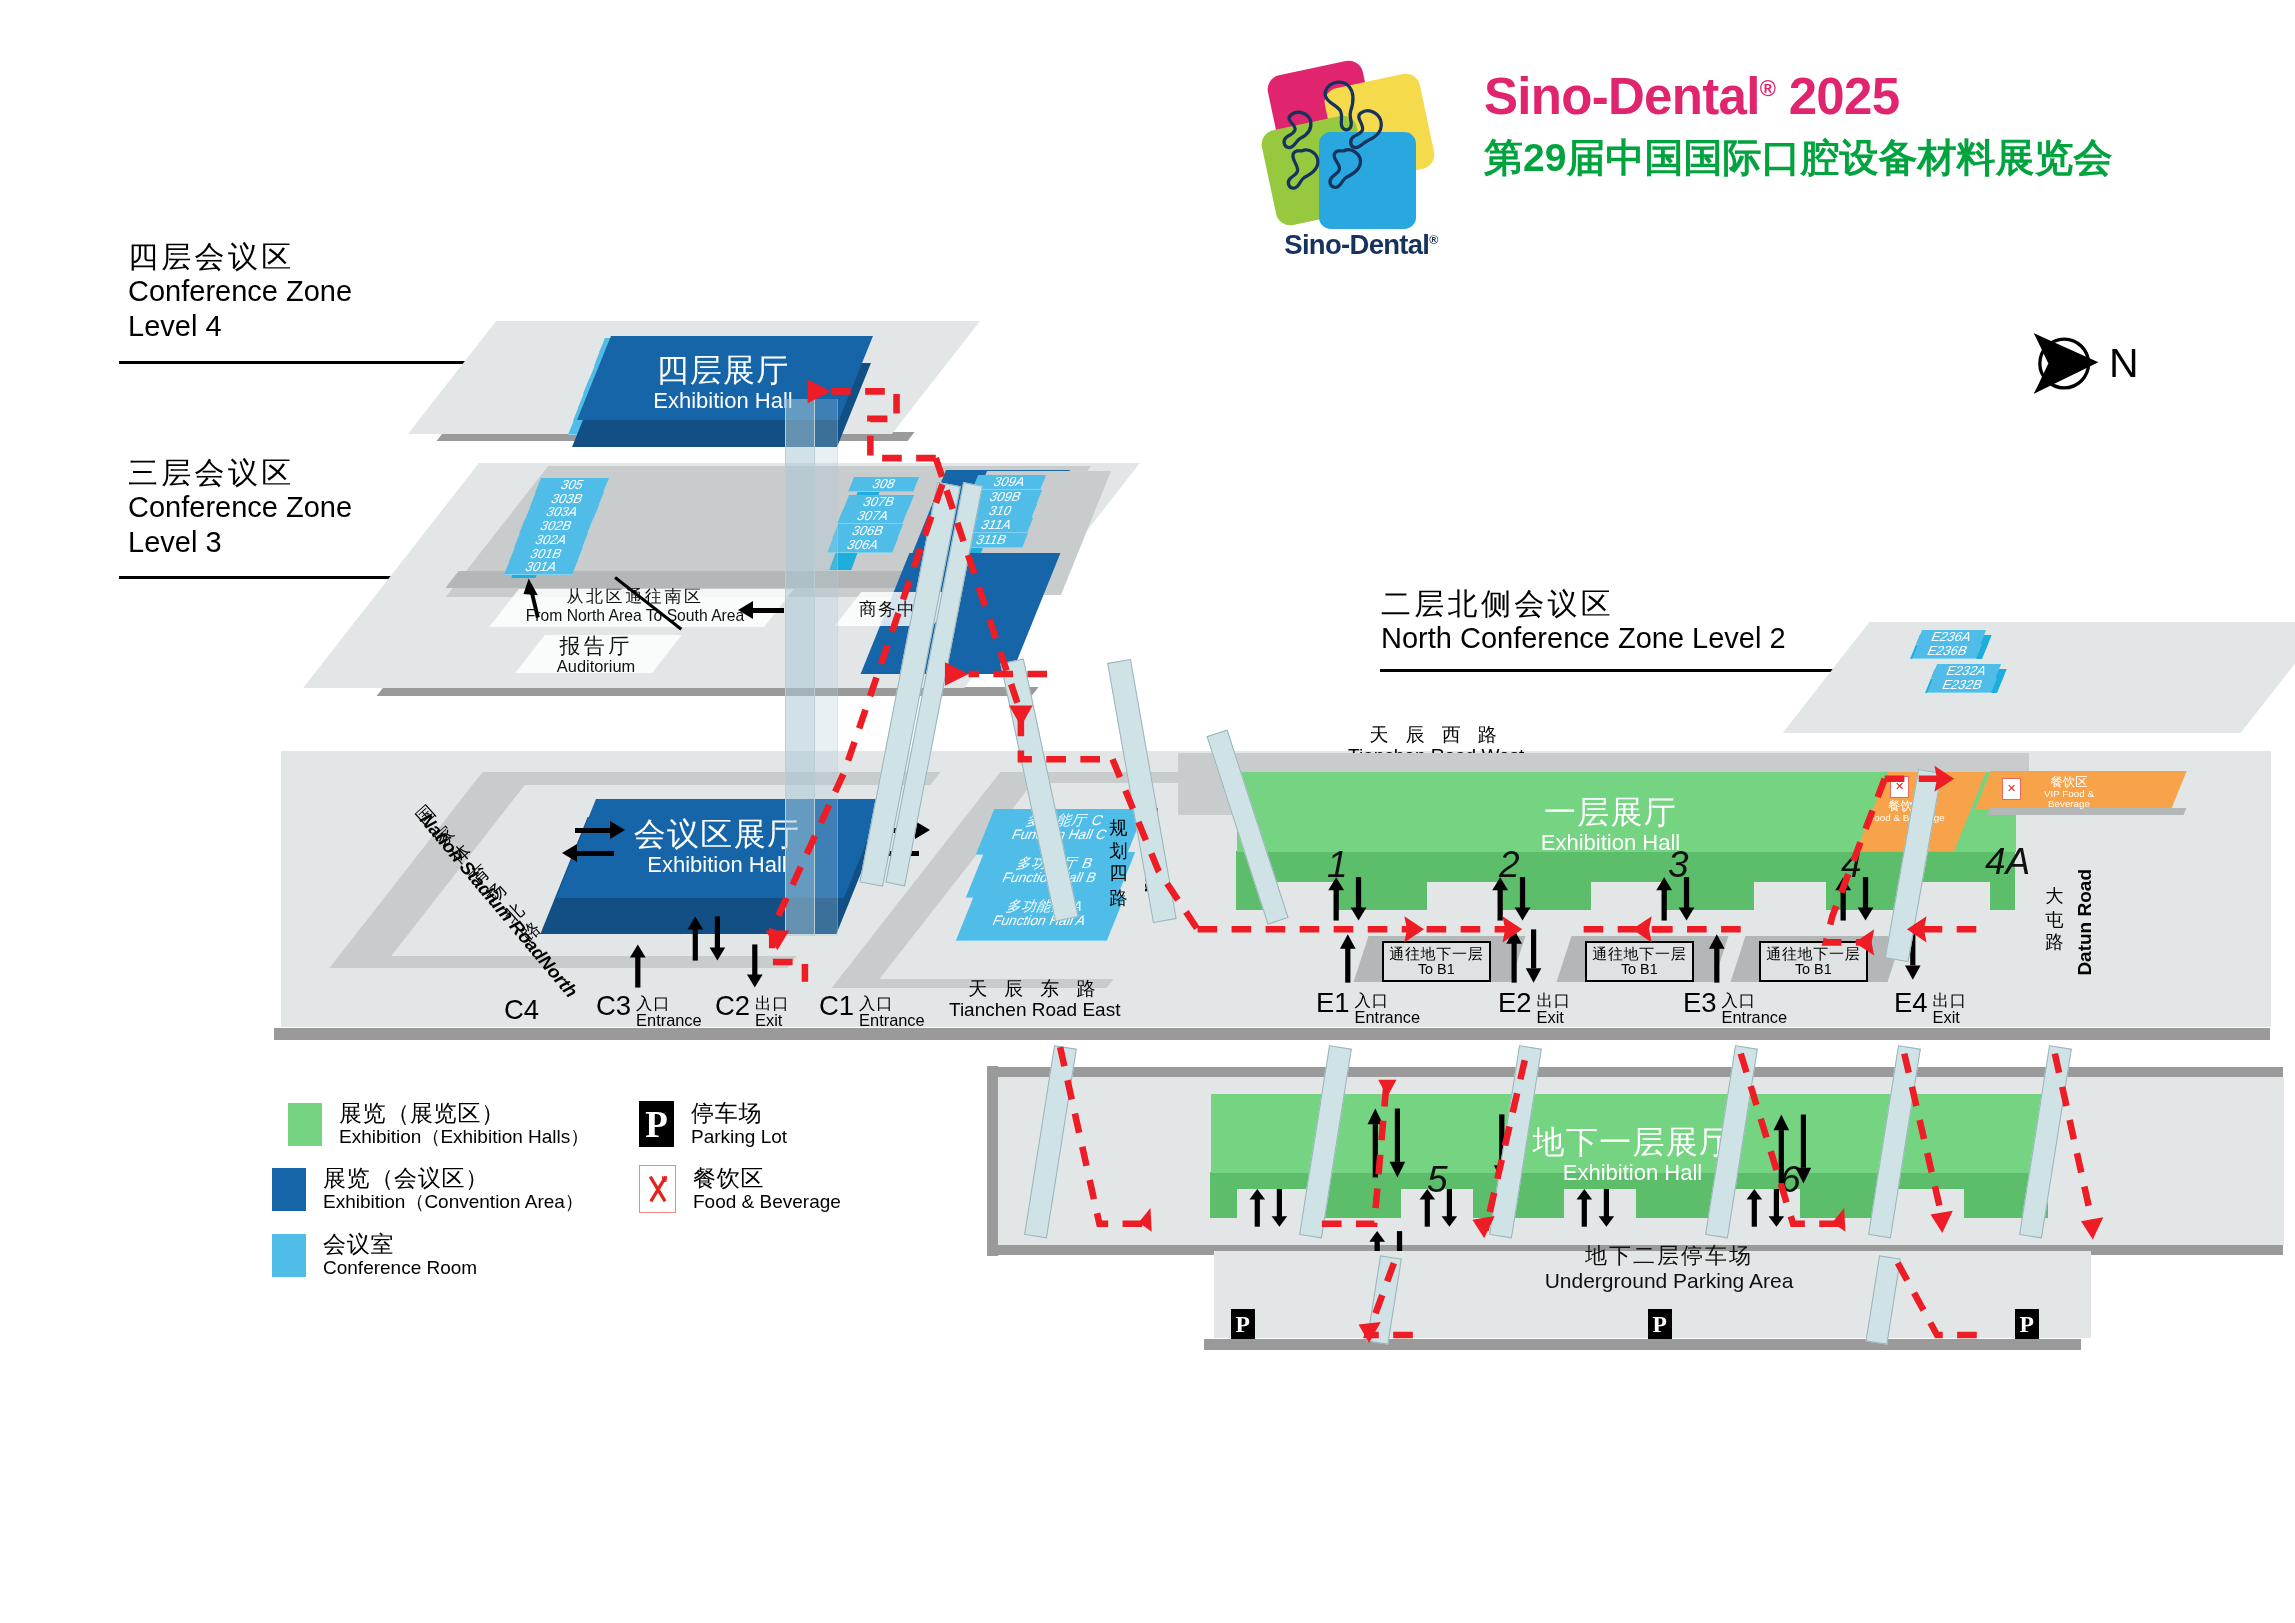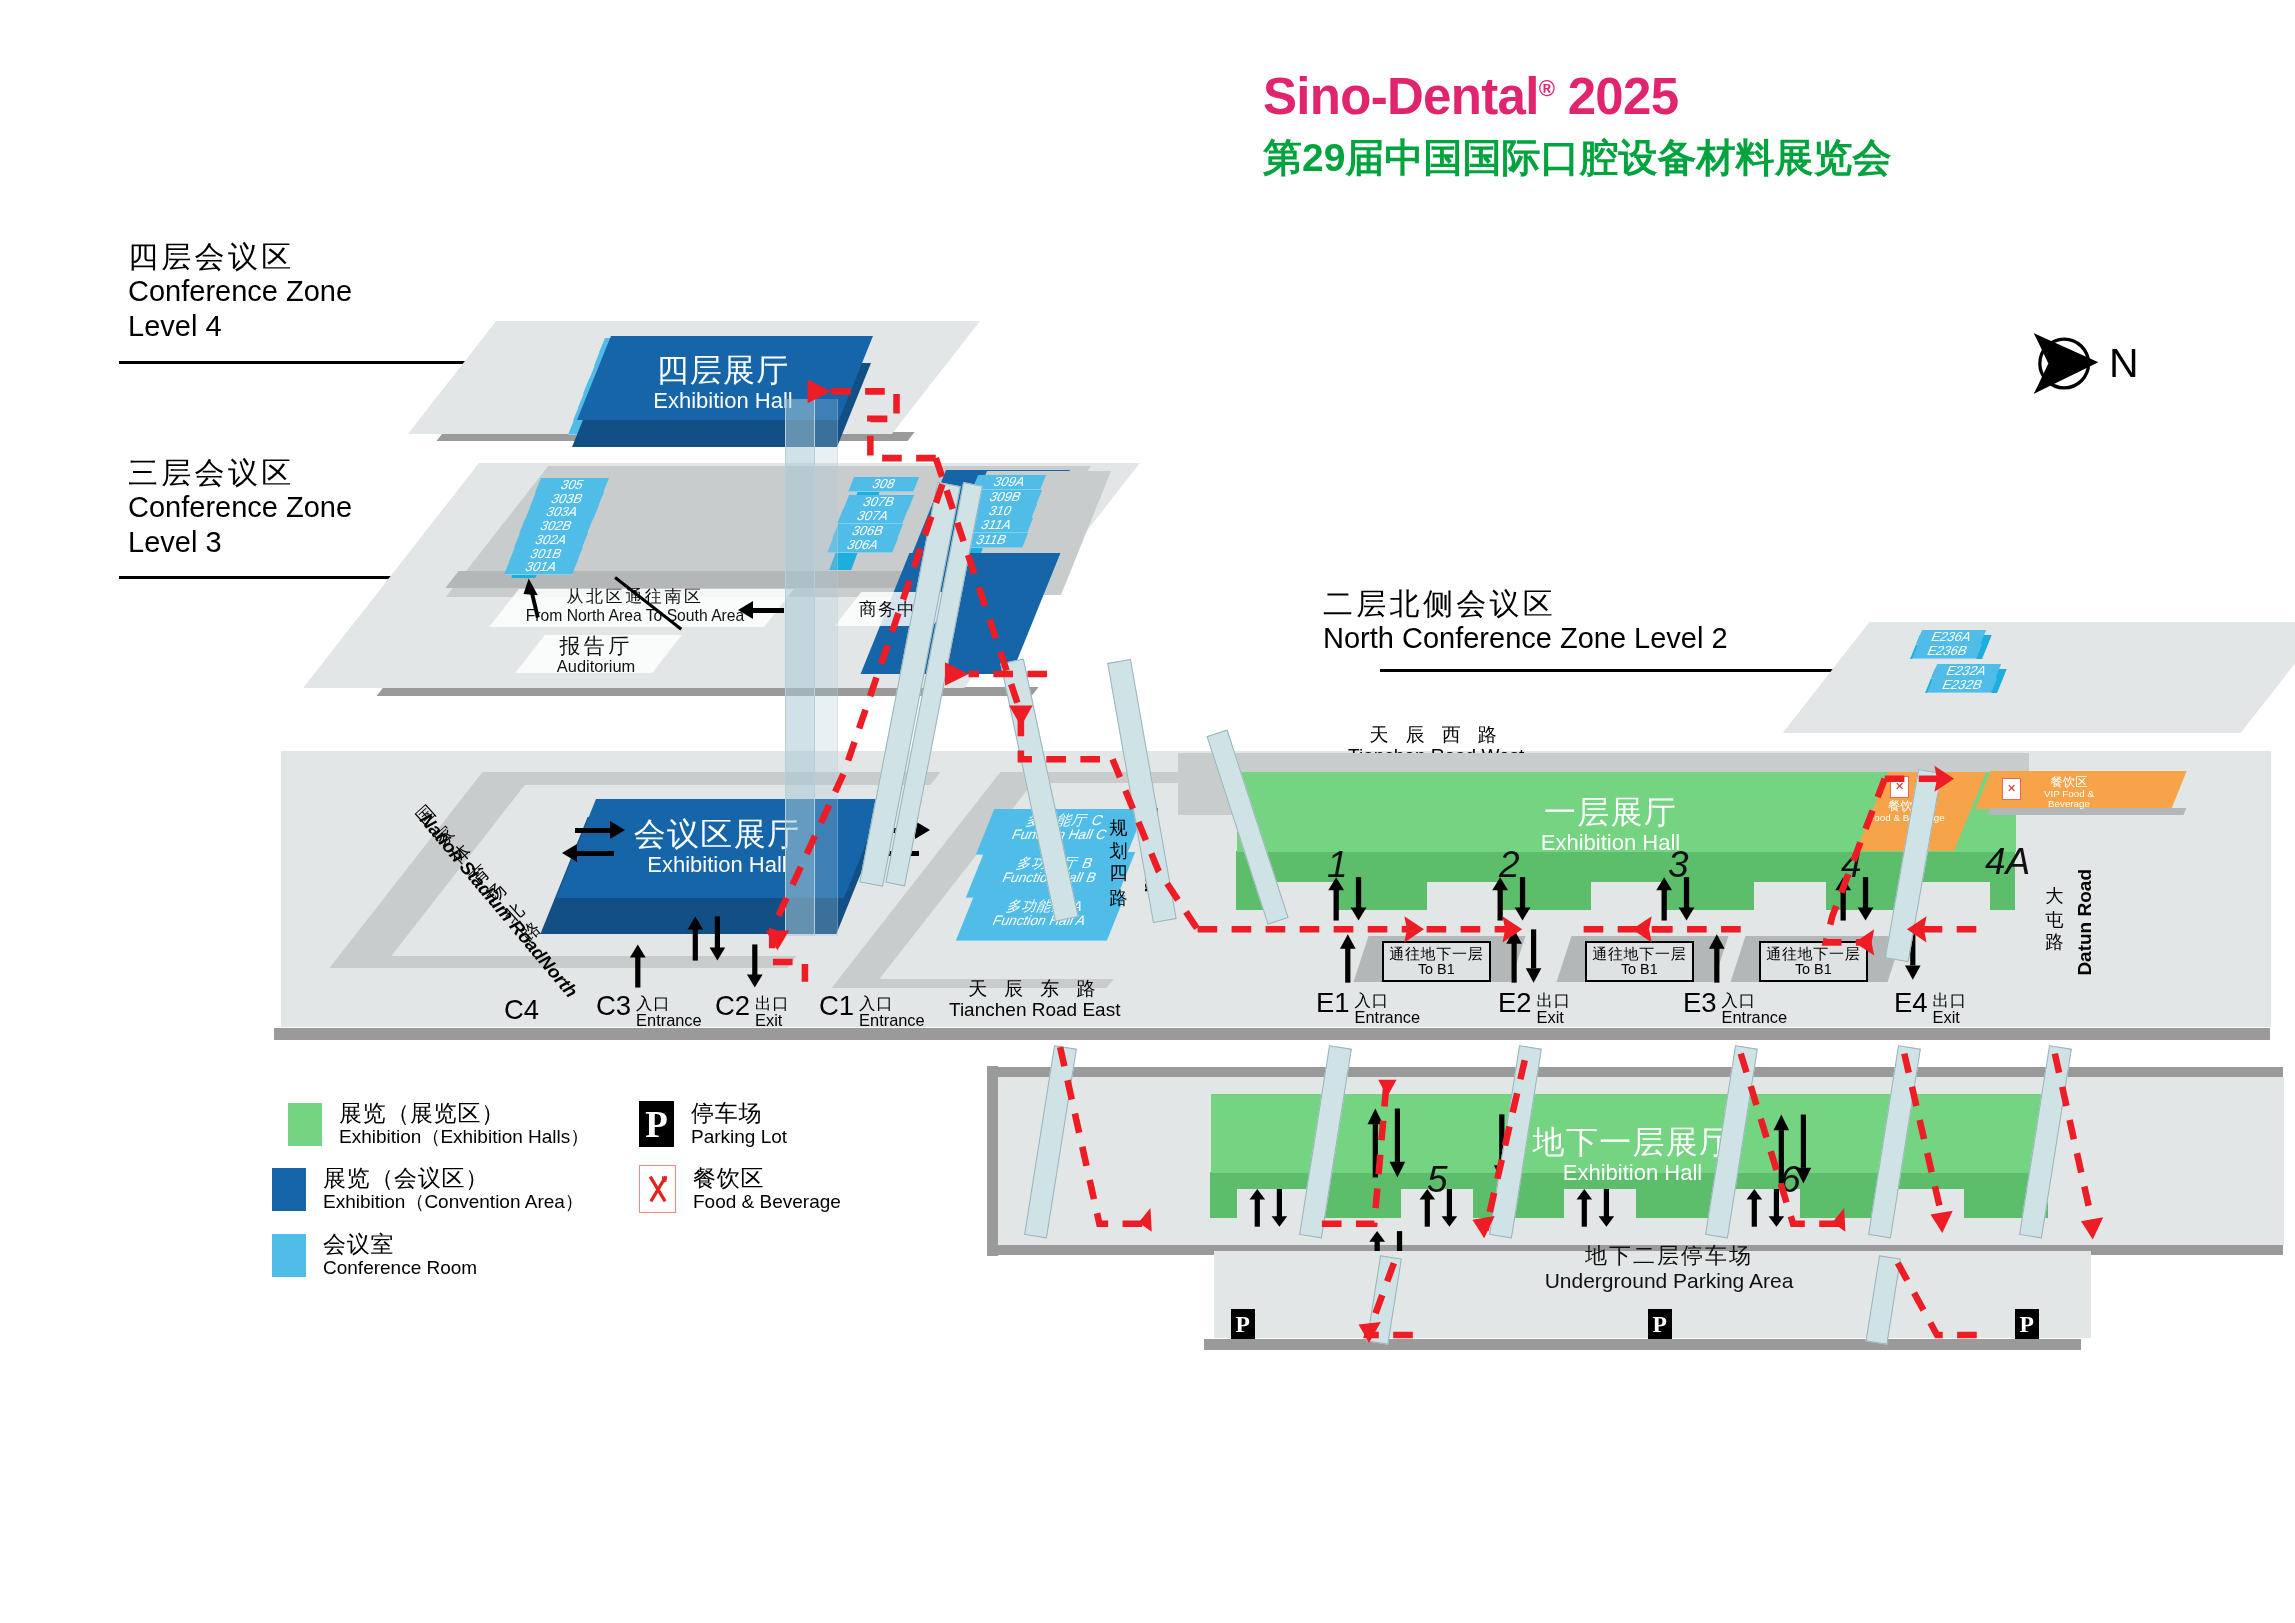--- a/index.html
+++ b/index.html
@@ -81,20 +81,36 @@
   .artipL{position:absolute;width:0;height:0;border-top:9.8px solid transparent;border-bottom:9.8px solid transparent;border-right:15.7px solid #000;}
   .artipR{position:absolute;width:0;height:0;border-top:9.8px solid transparent;border-bottom:9.8px solid transparent;border-left:15.7px solid #000;}
 
   .vtext{position:absolute;writing-mode:vertical-rl;white-space:nowrap;color:#000;}
   .rot{position:absolute;white-space:nowrap;color:#000;transform-origin:0 0;}
 </style>
 </head>
 <body>
 
 <div id="header">
+  <div id="logo">
+    <div class="sq" style="background:#e0256e;left:10.5px;top:7.9px;transform:rotate(-12deg);"></div>
+    <div class="sq" style="background:#f5db4c;left:68px;top:21px;transform:rotate(-12deg);"></div>
+    <div class="sq" style="background:#96c93d;left:5.2px;top:63px;transform:rotate(-12deg);"></div>
+    <div class="sq" style="background:#29a8e0;left:56px;top:73px;border-radius:11.8px;"></div>
+    <svg style="position:absolute;left:0;top:0;width:196px;height:164px" viewBox="0 0 300 250">
+      <g fill="none" stroke="#16335e" stroke-width="5">
+        <path d="M96 48c6-14 26-18 36-6 9 11 6 26 2 38-3 9 4 16 0 24-4 7-13 4-14-4-1-7 2-13-1-20-4-10-29-16-23-32z"></path>
+        <path d="M150 82c13-9 30 2 31 16 1 13-9 22-20 26-8 3-12 12-20 11-8-1-9-11-3-16 5-4 11-4 14-10 4-9-12-20-2-27z"></path>
+        <path d="M42 86c10-10 28-4 31 9 2 12-6 21-16 26-7 4-9 14-17 14-8 0-10-10-5-15 5-5 12-5 14-12 2-9-15-14-7-22z"></path>
+        <path d="M60 140c11-5 25 5 24 18-1 12-12 18-21 23-7 4-7 15-15 16-8 1-12-8-7-14 4-5 11-6 12-13 1-9-16-24-1-30z"></path>
+        <path d="M124 140c12-6 27 6 25 19-2 12-13 17-22 22-7 4-8 15-16 15-8 0-11-9-6-15 4-5 11-6 12-13 2-9-18-21-2-28z"></path>
+      </g>
+    </svg>
+    <div class="lbl"><span>Sino-Dental</span><sup>®</sup></div>
+  </div>
   <div id="htext">
     <div id="h-title"><span>Sino-Dental</span><sup>®</sup> <span>2025</span></div>
     <div id="h-cn1">第29届中国国际口腔设备材料展览会</div>
   </div>
 </div>
 
 <div id="compass">
   <svg width="79" height="79" viewBox="0 0 120 120">
     <circle cx="58" cy="60" r="37" fill="none" stroke="#000" stroke-width="5"></circle>
     <path d="M12 14 L110 58 L12 106 L40 60 Z" fill="#000"></path>
@@ -111,21 +127,21 @@
 <div class="rule" style="left:119px;top:361px;width:393px;"></div>
 <div class="leader" style="left:512px;top:361px;width:71px;transform:rotate(31deg);"></div>
 
 <div class="callout" style="left:128px;top:455px;">
   <span class="cn">三层会议区</span>
   <span class="en">Conference Zone</span>
   <span class="en">Level 3</span>
 </div>
 <div class="rule" style="left:119px;top:576px;width:497px;"></div>
 
-<div class="callout" style="left:1323px;top:586px;">
+<div class="callout" style="left:1381px;top:586px;">
   <span class="cn">二层北侧会议区</span>
   <span class="en">North Conference Zone Level 2</span>
 </div>
 <div class="rule" style="left:1380px;top:669px;width:458px;"></div>
 <div class="leader" style="left:1838px;top:669px;width:79px;transform:rotate(32deg);"></div>
 
 <div>
   <div class="shadow" style="left:440px;top:432px;width:471px;height:9.2px;transform:skewX(-38deg);"></div>
   <div class="deck" style="left:452px;top:321px;width:484px;height:113px;transform:skewX(-38deg);"></div>
 

